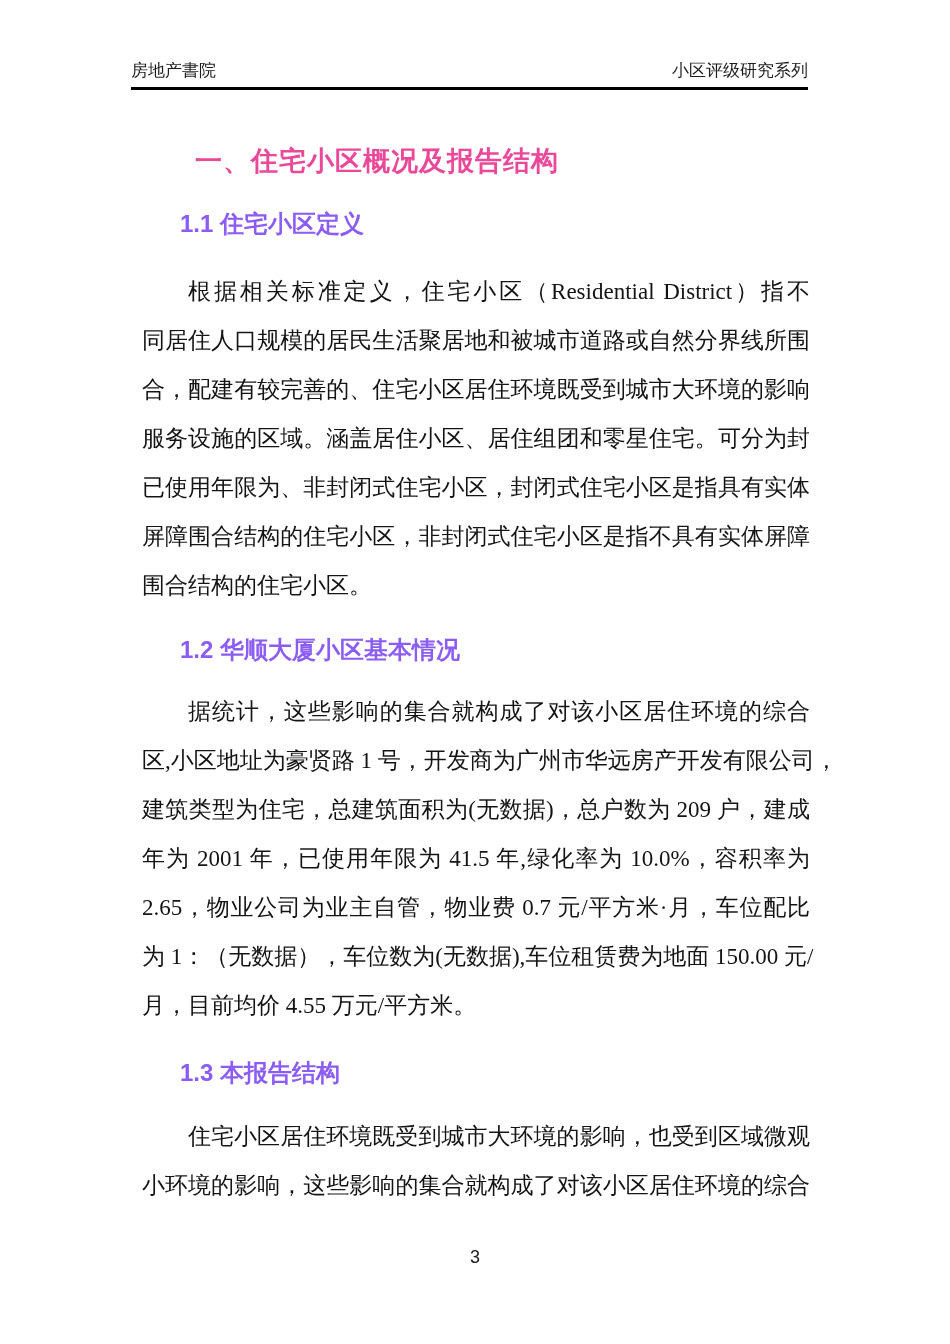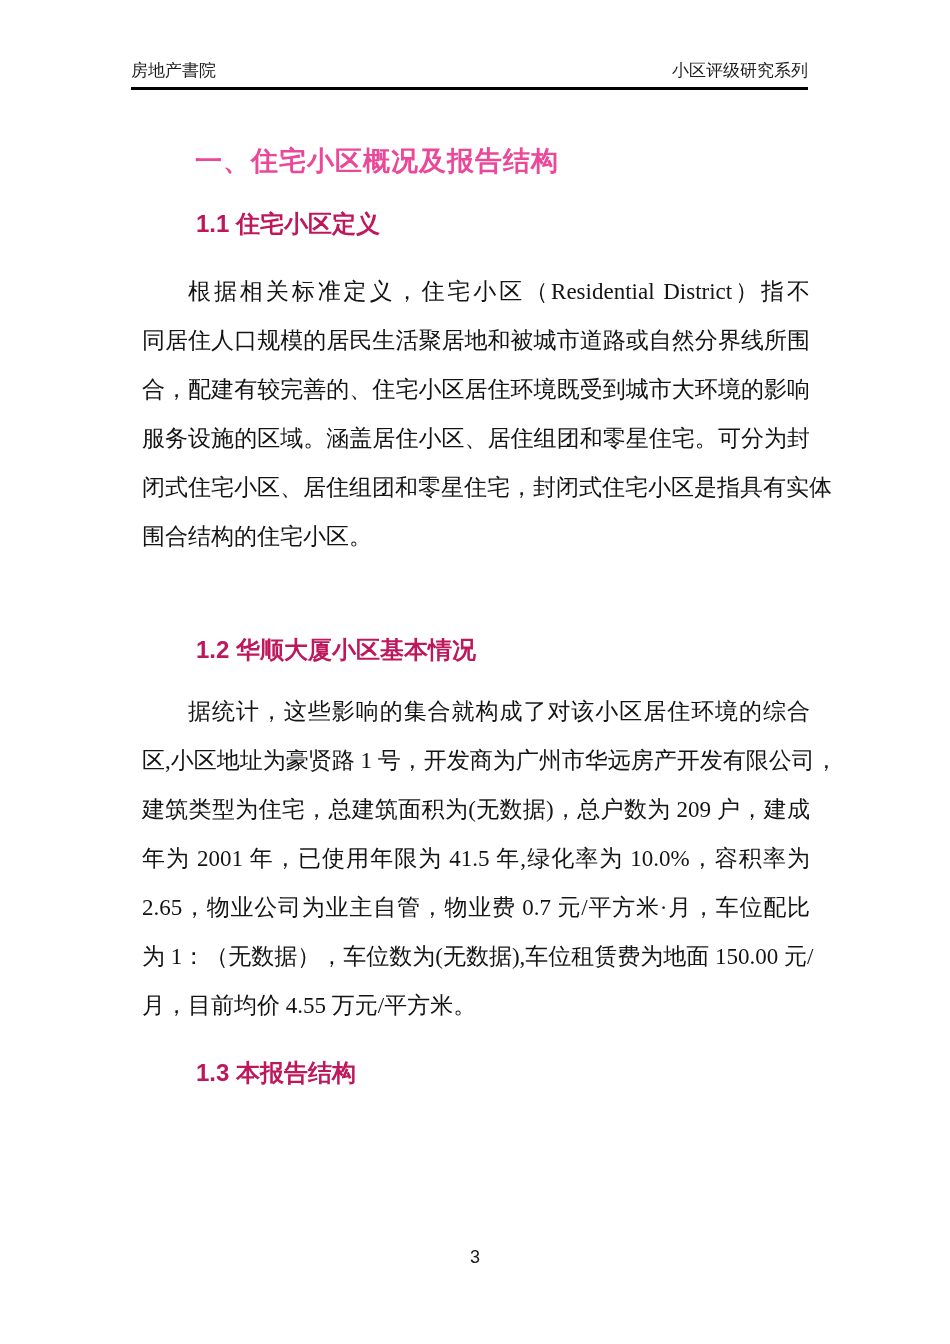--- a/index.html
+++ b/index.html
@@ -36,26 +36,26 @@
     top: 144px;
     font-family: "Liberation Sans", sans-serif;
     font-weight: bold;
     font-size: 27px;
     line-height: 34px;
     color: #ec4899;
     letter-spacing: 1px;
   }
   .sec-heading {
     position: absolute;
-    left: 196px;
+    left: 180px;
     font-family: "Liberation Sans", sans-serif;
     font-weight: bold;
     font-size: 24px;
     line-height: 30px;
-    color: #be185d;
+    color: #8b5cf6;
   }
   #h11 { top: 209px; }
   #h12 { top: 635px; text-align: right; }
   #h13 { top: 1058px; }
   
   .para {
     position: absolute;
     left: 142px;
     width: 668px;
     font-size: 23px;
@@ -98,34 +98,39 @@
 
   <div class="doc-title">一、住宅小区概况及报告结构</div>
 
   <div class="sec-heading" id="h11">1.1 住宅小区定义</div>
 
   <div class="para" id="p11">
     <div class="line first">根据相关标准定义，住宅小区（Residential District）指不</div>
     <div class="line">同居住人口规模的居民生活聚居地和被城市道路或自然分界线所围</div>
     <div class="line">合，配建有较完善的、住宅小区居住环境既受到城市大环境的影响</div>
     <div class="line">服务设施的区域。涵盖居住小区、居住组团和零星住宅。可分为封</div>
-    <div class="line">闭式住宅小区、居住组团和零星住宅，封闭式住宅小区是指具有实体</div>
+    <div class="line">已使用年限为、非封闭式住宅小区，封闭式住宅小区是指具有实体</div>
+    <div class="line">屏障围合结构的住宅小区，非封闭式住宅小区是指不具有实体屏障</div>
     <div class="line last">围合结构的住宅小区。</div>
   </div>
 
   <div class="sec-heading" id="h12">1.2 华顺大厦小区基本情况</div>
 
   <div class="para" id="p12">
     <div class="line first">据统计，这些影响的集合就构成了对该小区居住环境的综合</div>
     <div class="line">区,小区地址为豪贤路 1 号，开发商为广州市华远房产开发有限公司，</div>
     <div class="line">建筑类型为住宅，总建筑面积为(无数据)，总户数为 209 户，建成</div>
     <div class="line">年为 2001 年，已使用年限为 41.5 年,绿化率为 10.0%，容积率为</div>
     <div class="line">2.65，物业公司为业主自管，物业费 0.7 元/平方米·月，车位配比</div>
     <div class="line">为 1：（无数据），车位数为(无数据),车位租赁费为地面 150.00 元/</div>
     <div class="line last">月，目前均价 4.55 万元/平方米。</div>
   </div>
 
   <div class="sec-heading" id="h13">1.3 本报告结构</div>
 
+  <div class="para" id="p13">
+    <div class="line first">住宅小区居住环境既受到城市大环境的影响，也受到区域微观</div>
+    <div class="line">小环境的影响，这些影响的集合就构成了对该小区居住环境的综合</div>
+  </div>
 
   <div class="footer">3</div>
 
 </div>
 
 </body></html>

